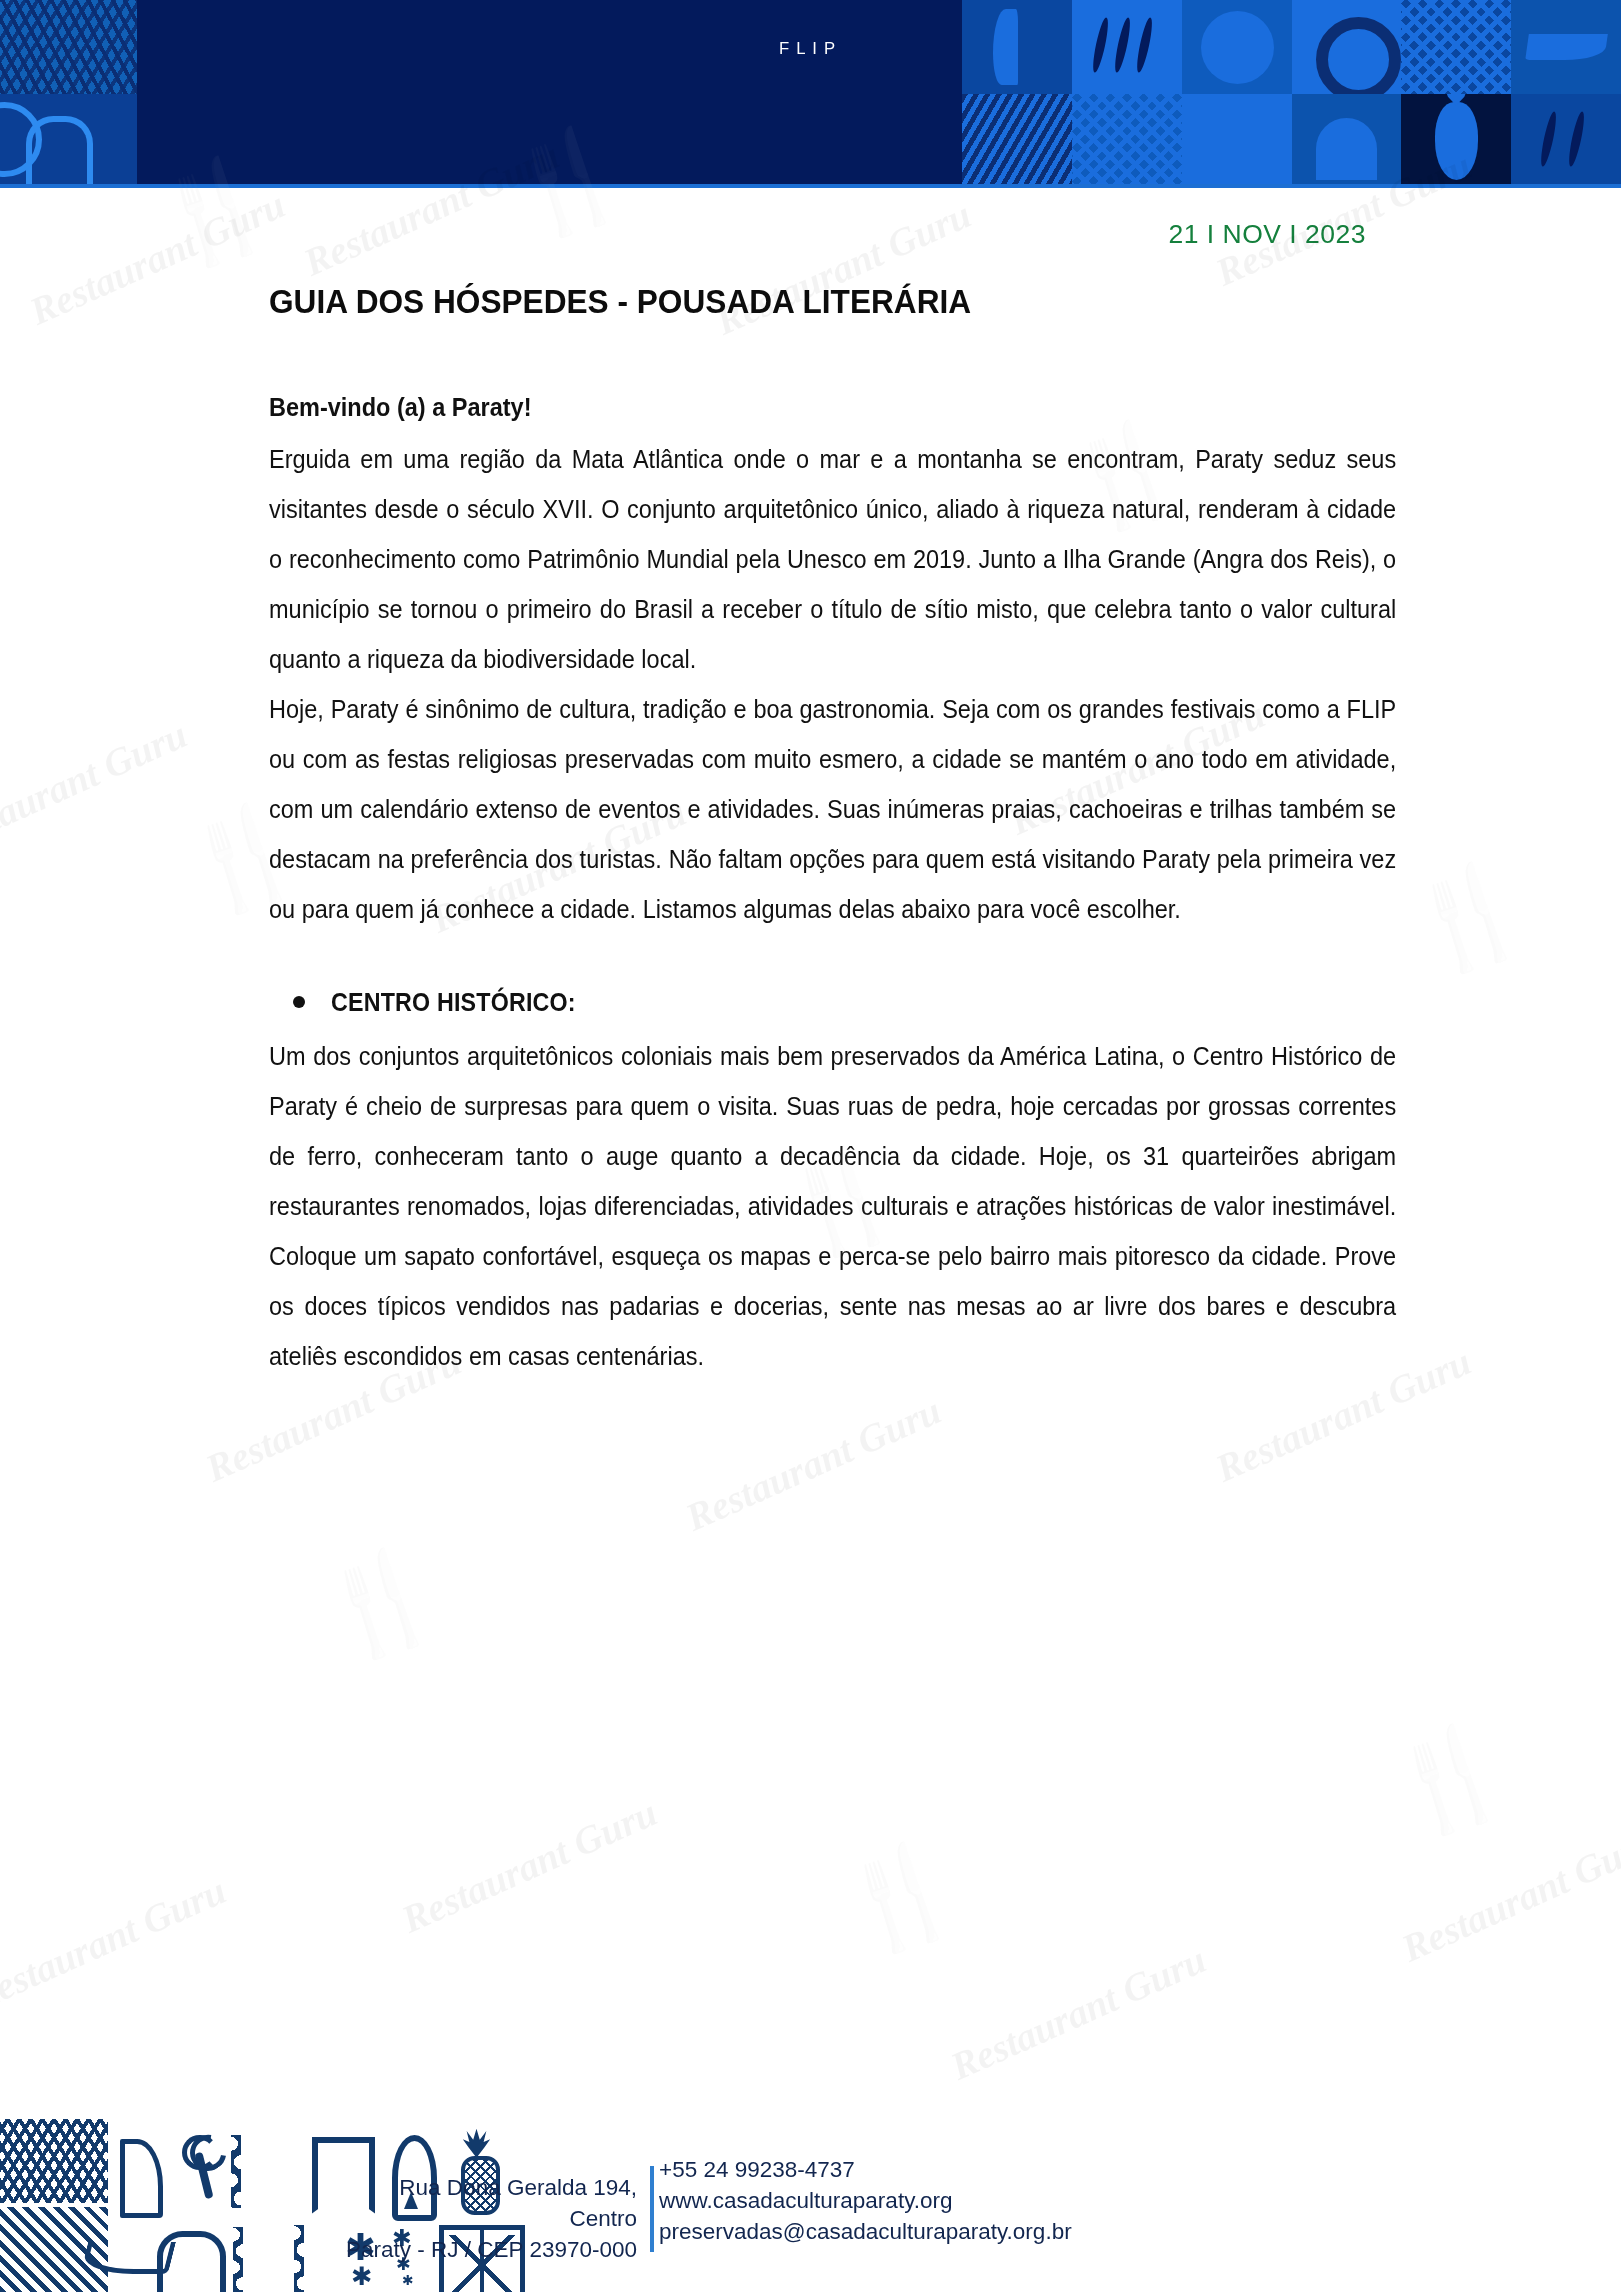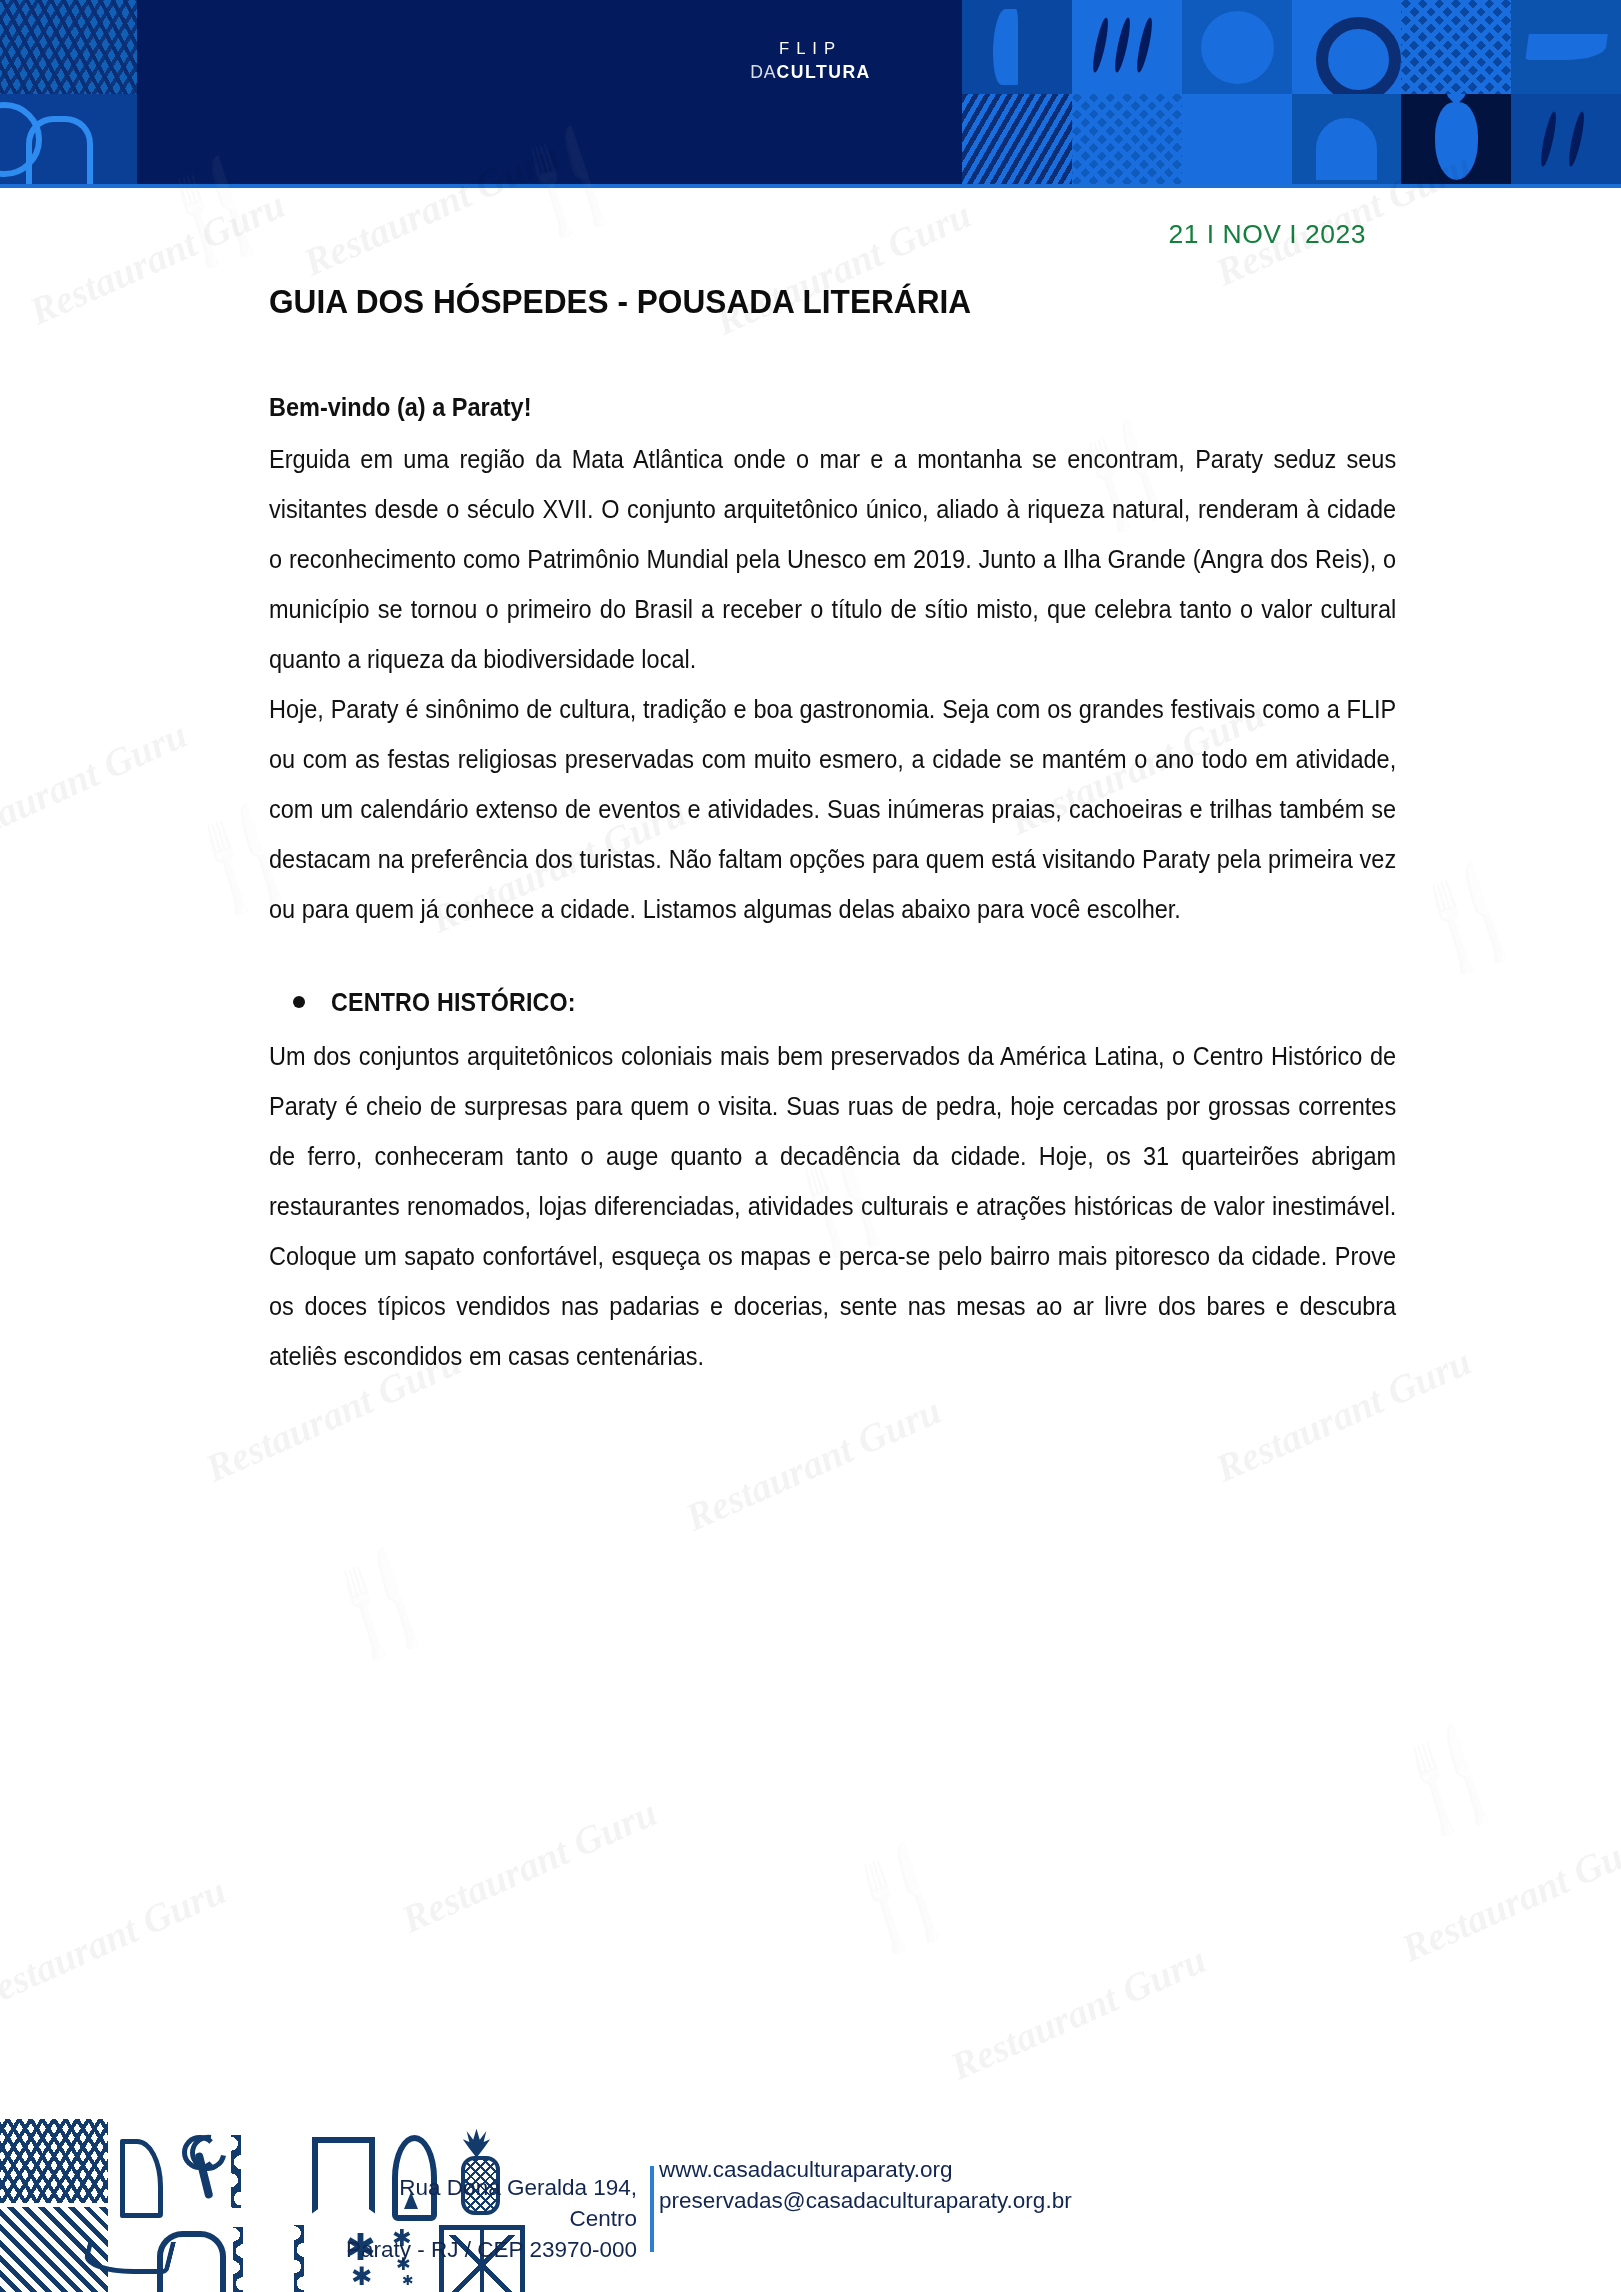--- a/index.html
+++ b/index.html
@@ -254,21 +254,20 @@
       <div class="pineapple"></div>
     </div>
     <div class="tile t-blue2">
       <div class="brush" style="left:30%"></div>
       <div class="brush" style="left:55%"></div>
     </div>
   </div>
 
   <div class="hdr-logo">
     <div class="logo-l1">FLIP</div>
-    <div class="logo-l2"><span class="lt">DA</span><span>CULTURA</span></div>
   </div>
 
   <div class="hdr-underline"></div>
 </div>
 
 <div class="page">
 
   <div class="date">21 I NOV I 2023</div>
 
   <div class="doc-title">GUIA DOS HÓSPEDES - POUSADA LITERÁRIA</div>
@@ -368,16 +367,17 @@
 </div>
 
 <div class="faddr">
   <div>Rua Dona Geralda 194, Centro</div>
   <div>Paraty - RJ / CEP 23970-000</div>
 </div>
 
 <div class="fdivider"></div>
 
 <div class="fcontact">
+  <div>+55 24 99238-4737</div>
   <div>www.casadaculturaparaty.org</div>
   <div>preservadas@casadaculturaparaty.org.br</div>
 </div>
 
 
 </body></html>

